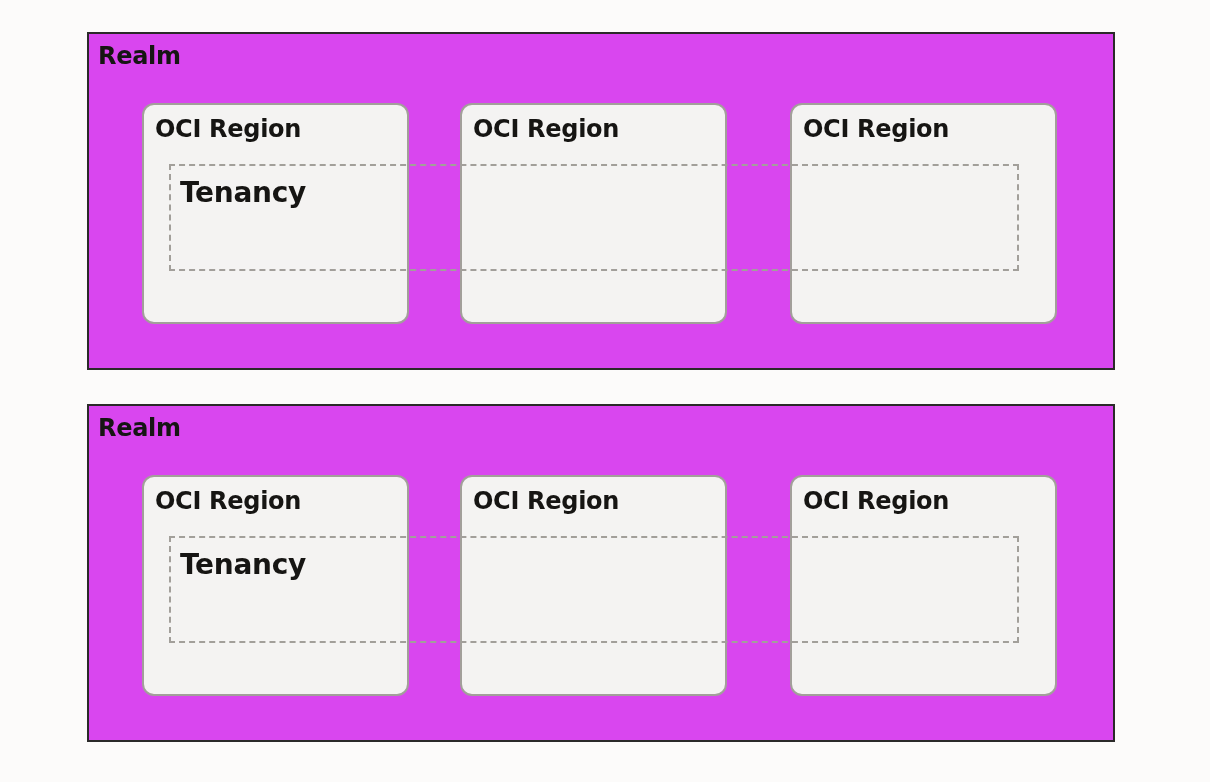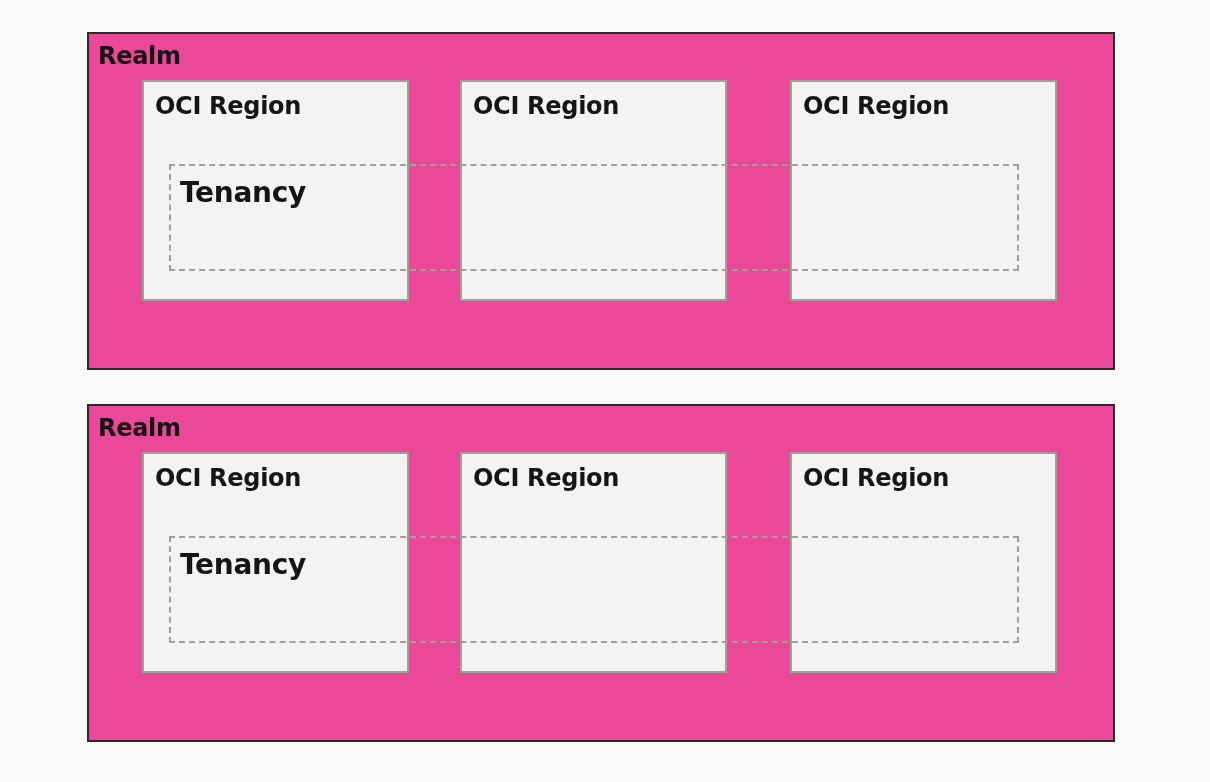--- a/index.html
+++ b/index.html
@@ -7,33 +7,33 @@
       width: 1210px; height: 782px;
       background: #fcfbfa;
       position: relative;
       font-family: "DejaVu Sans", sans-serif;
       overflow: hidden;
     }
     .realm {
       position: absolute;
       left: 87px; width: 1024px; height: 334px;
       border: 2px solid #2b2a29;
-      background: #ec4899;
+      background: #d946ef;
       box-sizing: content-box;
     }
     .realm-label {
       position: absolute; left: 9px; top: 8px;
       font-size: 24px; font-weight: bold; color: #161513;
       letter-spacing: -0.3px;
     }
     .region {
       position: absolute;
-      top: 46px; width: 263px; height: 217px;
+      top: 69px; width: 263px; height: 217px;
       border: 2px solid #a29f9a;
-      border-radius: 0;
+      border-radius: 12px;
       background: #f4f3f2;
     }
     .region-label {
       position: absolute; left: 11px; top: 10px;
       font-size: 24px; font-weight: bold; color: #161513;
       letter-spacing: -0.3px;
       white-space: nowrap;
     }
     .tenancy {
       position: absolute;

